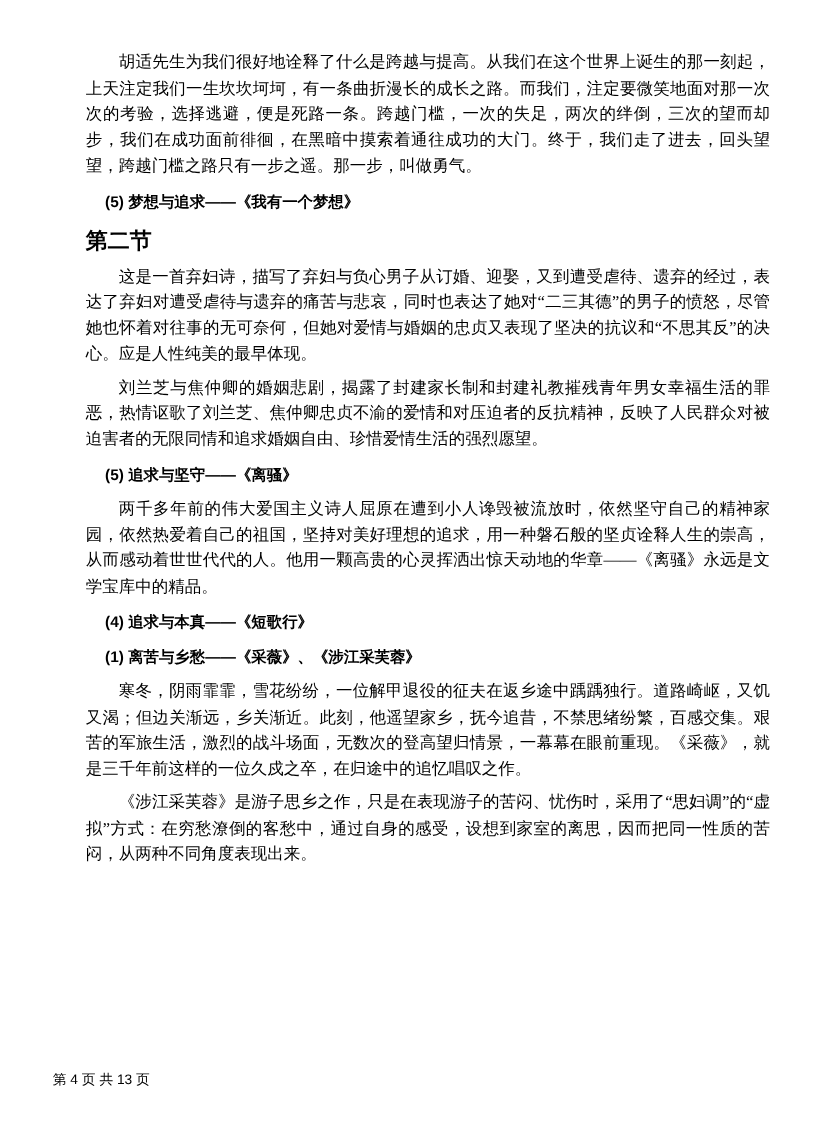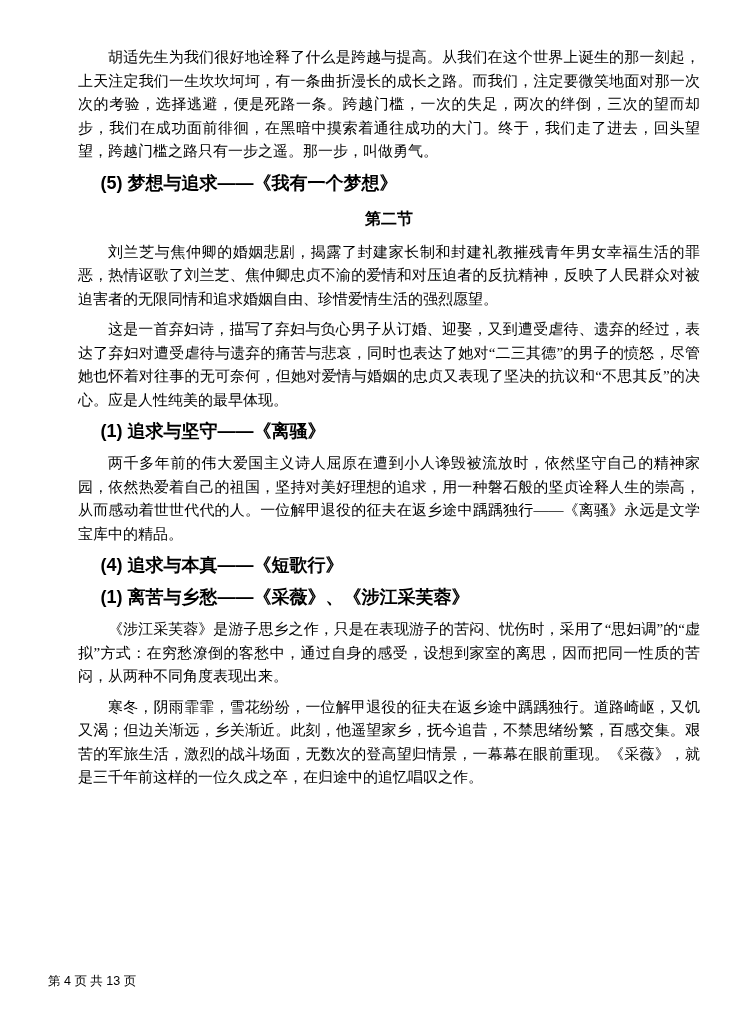--- a/index.html
+++ b/index.html
@@ -20,32 +20,32 @@
       position: relative;
     }
     .para {
       font-size: 15px;
       line-height: 23.5px;
       text-align: justify;
       text-indent: 2em;
       margin: 0 0 7px 0;
     }
     .head {
-      font-size: 18px;
+      font-size: 14px;
       line-height: 23px;
       font-weight: 700;
       margin: 8px 0 9px 0;
       text-indent: 1.25em;
       font-family: "Liberation Sans", "DejaVu Sans", sans-serif;
       color: #000000;
     }
     .section-title {
-      text-align: center;
+      text-align: left;
       font-weight: 700;
-      font-size: 16px;
+      font-size: 20px;
       line-height: 24px;
       margin: 12px 0 10px 0;
       font-family: "Liberation Sans", "DejaVu Sans", sans-serif;
       text-indent: 0;
     }
     .footer {
       position: absolute;
       bottom: 46px;
       left: 0;
       width: 100%;
@@ -61,32 +61,32 @@
 <div class="page">
 
   <p class="para">胡适先生为我们很好地诠释了什么是跨越与提高。从我们在这个世界上诞生的那一刻起，上天注定我们一生坎坎坷坷，有一条曲折漫长的成长之路。而我们，注定要微笑地面对那一次次的考验，选择逃避，便是死路一条。跨越门槛，一次的失足，两次的绊倒，三次的望而却步，我们在成功面前徘徊，在黑暗中摸索着通往成功的大门。终于，我们走了进去，回头望望，跨越门槛之路只有一步之遥。那一步，叫做勇气。</p>
 
   <h3 class="head">(5) 梦想与追求——《我有一个梦想》</h3>
 
 
   <h2 class="section-title">第二节</h2>
 
 
+  <p class="para">这是一首弃妇诗，描写了弃妇与负心男子从订婚、迎娶，又到遭受虐待、遗弃的经过，表达了弃妇对遭受虐待与遗弃的痛苦与悲哀，同时也表达了她对“二三其德”的男子的愤怒，尽管她也怀着对往事的无可奈何，但她对爱情与婚姻的忠贞又表现了坚决的抗议和“不思其反”的决心。应是人性纯美的最早体现。</p>
+
   <p class="para">刘兰芝与焦仲卿的婚姻悲剧，揭露了封建家长制和封建礼教摧残青年男女幸福生活的罪恶，热情讴歌了刘兰芝、焦仲卿忠贞不渝的爱情和对压迫者的反抗精神，反映了人民群众对被迫害者的无限同情和追求婚姻自由、珍惜爱情生活的强烈愿望。</p>
 
-  <p class="para">这是一首弃妇诗，描写了弃妇与负心男子从订婚、迎娶，又到遭受虐待、遗弃的经过，表达了弃妇对遭受虐待与遗弃的痛苦与悲哀，同时也表达了她对“二三其德”的男子的愤怒，尽管她也怀着对往事的无可奈何，但她对爱情与婚姻的忠贞又表现了坚决的抗议和“不思其反”的决心。应是人性纯美的最早体现。</p>
+  <h3 class="head">(5) 追求与坚守——《离骚》</h3>
 
-  <h3 class="head">(1) 追求与坚守——《离骚》</h3>
-
-  <p class="para">两千多年前的伟大爱国主义诗人屈原在遭到小人谗毁被流放时，依然坚守自己的精神家园，依然热爱着自己的祖国，坚持对美好理想的追求，用一种磐石般的坚贞诠释人生的崇高，从而感动着世世代代的人。一位解甲退役的征夫在返乡途中踽踽独行——《离骚》永远是文学宝库中的精品。</p>
+  <p class="para">两千多年前的伟大爱国主义诗人屈原在遭到小人谗毁被流放时，依然坚守自己的精神家园，依然热爱着自己的祖国，坚持对美好理想的追求，用一种磐石般的坚贞诠释人生的崇高，从而感动着世世代代的人。他用一颗高贵的心灵挥洒出惊天动地的华章——《离骚》永远是文学宝库中的精品。</p>
 
   <h3 class="head">(4) 追求与本真——《短歌行》</h3>
 
 
   <h3 class="head">(1) 离苦与乡愁——《采薇》、《涉江采芙蓉》</h3>
 
+  <p class="para">寒冬，阴雨霏霏，雪花纷纷，一位解甲退役的征夫在返乡途中踽踽独行。道路崎岖，又饥又渴；但边关渐远，乡关渐近。此刻，他遥望家乡，抚今追昔，不禁思绪纷繁，百感交集。艰苦的军旅生活，激烈的战斗场面，无数次的登高望归情景，一幕幕在眼前重现。《采薇》，就是三千年前这样的一位久戍之卒，在归途中的追忆唱叹之作。</p>
+
   <p class="para">《涉江采芙蓉》是游子思乡之作，只是在表现游子的苦闷、忧伤时，采用了“思妇调”的“虚拟”方式：在穷愁潦倒的客愁中，通过自身的感受，设想到家室的离思，因而把同一性质的苦闷，从两种不同角度表现出来。</p>
-
-  <p class="para">寒冬，阴雨霏霏，雪花纷纷，一位解甲退役的征夫在返乡途中踽踽独行。道路崎岖，又饥又渴；但边关渐远，乡关渐近。此刻，他遥望家乡，抚今追昔，不禁思绪纷繁，百感交集。艰苦的军旅生活，激烈的战斗场面，无数次的登高望归情景，一幕幕在眼前重现。《采薇》，就是三千年前这样的一位久戍之卒，在归途中的追忆唱叹之作。</p>
 
   <div class="footer">第 4 页 共 13 页</div>
 
 </div>
 
 </body></html>

